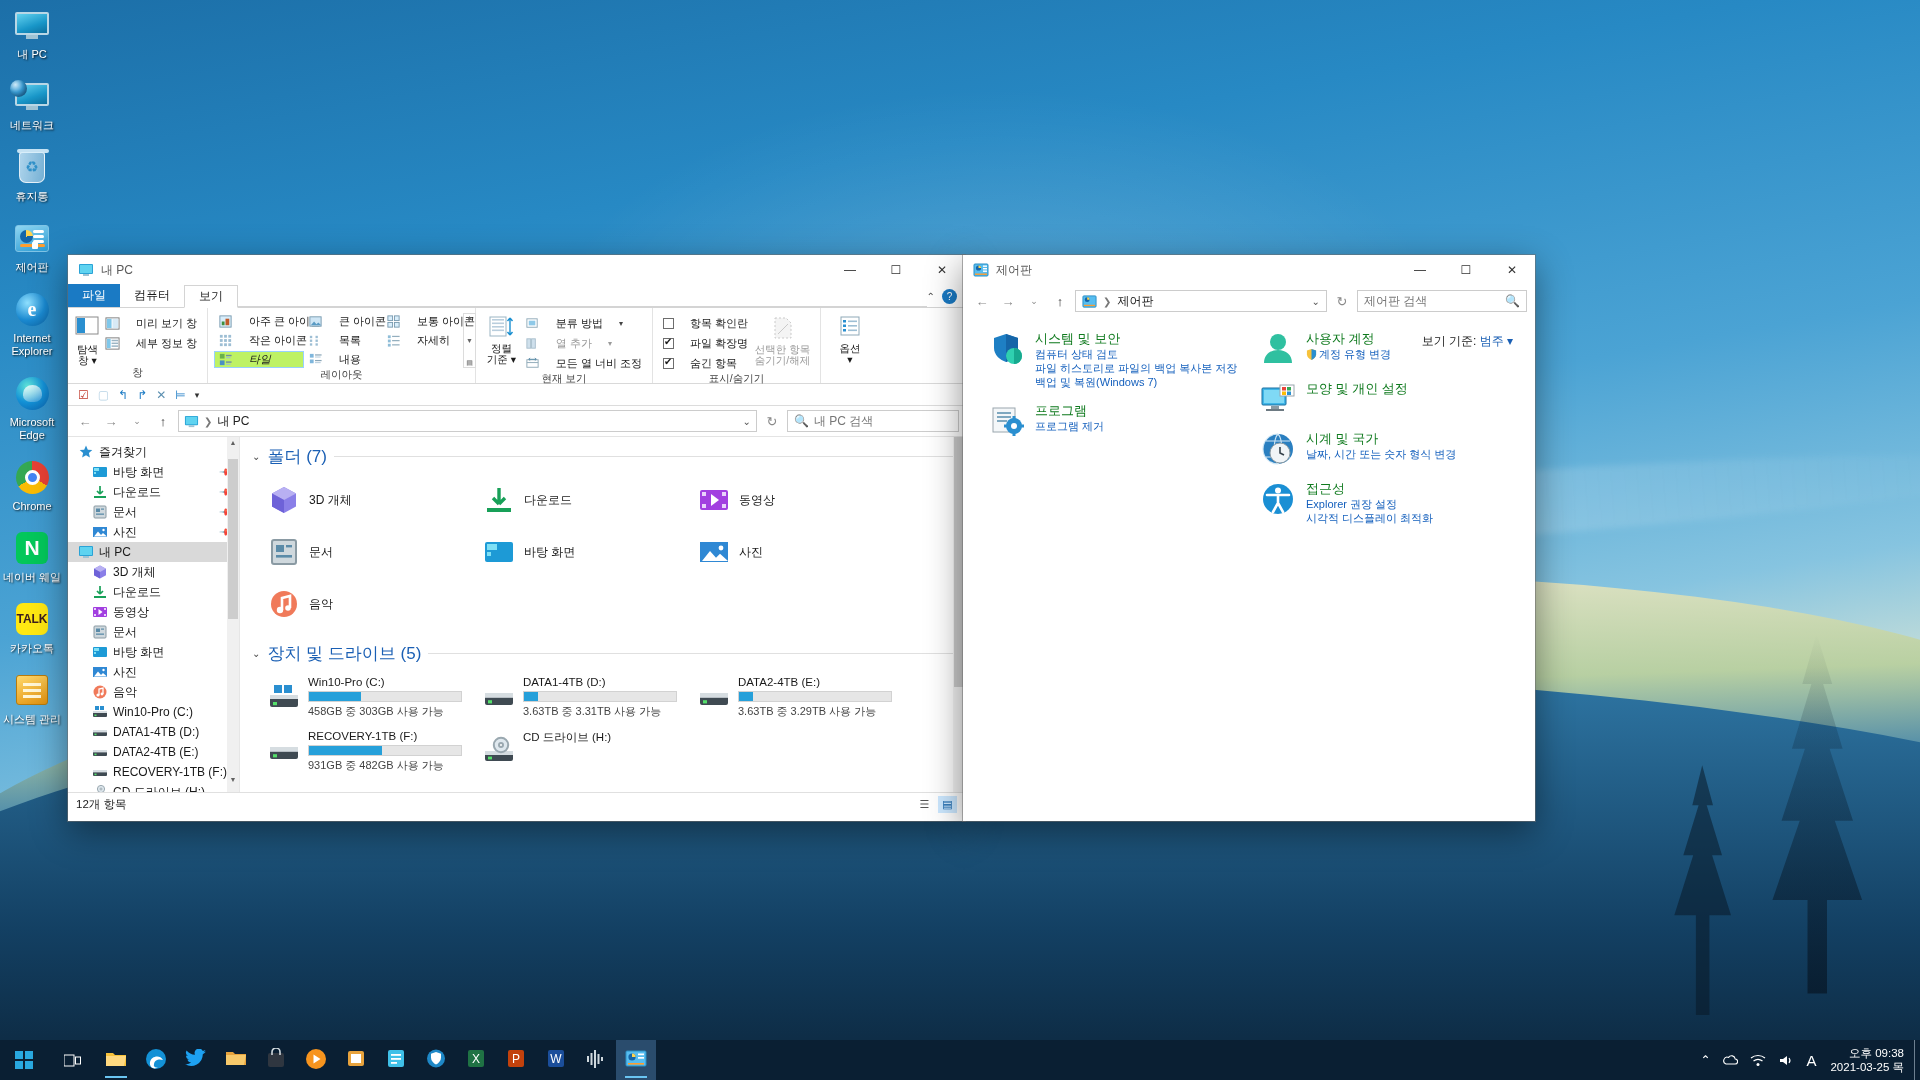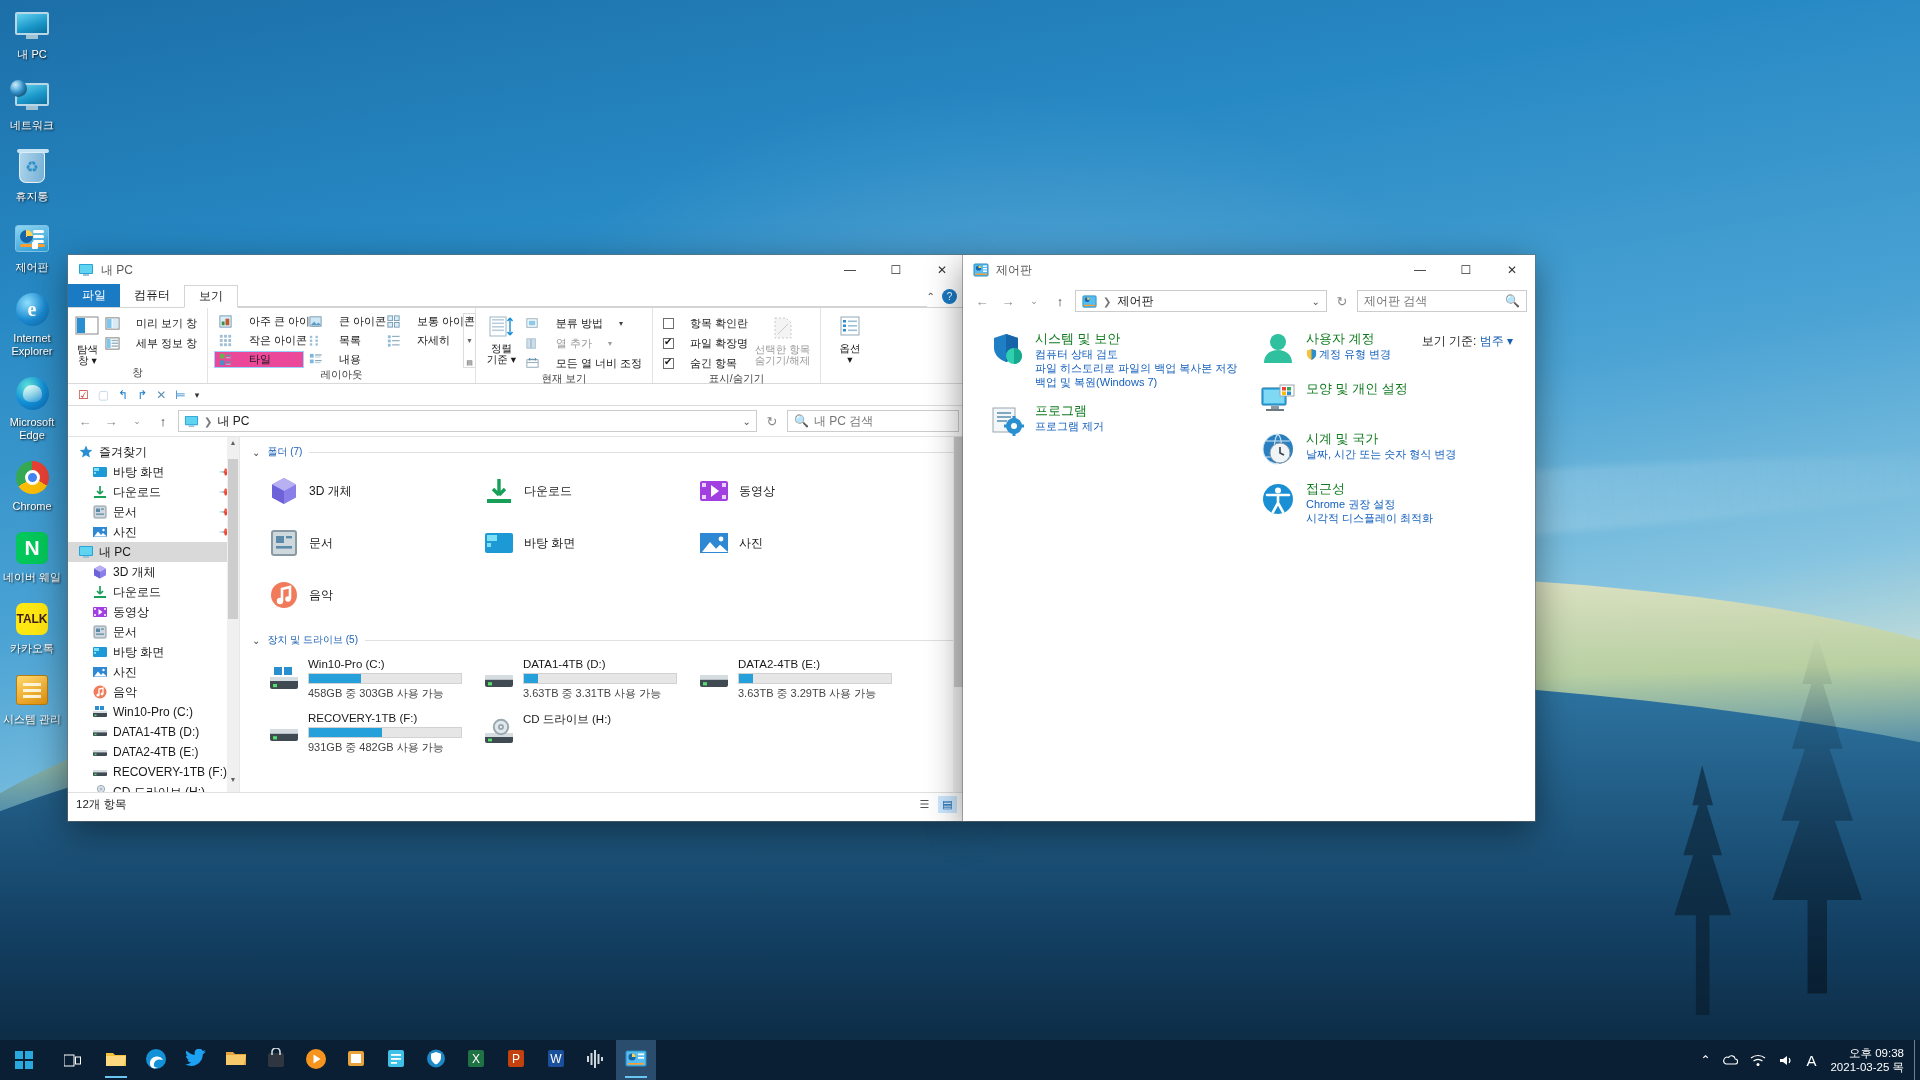--- a/index.html
+++ b/index.html
@@ -98,21 +98,21 @@
     display:flex;align-items:center;justify-content:center; cursor:default; }
 
   .ribbon { height:76px; background:#fff; border-bottom:1px solid #d9d9d9; display:flex; font-size:11px; }
   .rgroup { display:flex; flex-direction:column; justify-content:space-between; border-right:1px solid #e3e3e3; padding:3px 6px 0; }
   .rgroup .rbody { display:flex; flex:1; align-items:flex-start; padding-top:2px; }
   .rgroup .rlabel { text-align:center; color:#444; font-size:10.5px; padding-bottom:3px; }
   .bigbtn { width:50px; display:flex; flex-direction:column; align-items:center; padding-top:3px; cursor:default; }
   .bigbtn .cap { text-align:center; line-height:11px; font-size:10.5px; color:#1a1a1a; margin-top:2px; }
   .smallcol { display:flex; flex-direction:column; gap:3px; padding-top:2px; }
   .smallbtn { display:flex; align-items:center; gap:16px; padding:1px 4px; cursor:default; font-size:11px; color:#1a1a1a; white-space:nowrap; }
-  .smallbtn.sel { background:#ec4899; border:1px solid #99d1ff; padding:0 3px; }
+  .smallbtn.sel { background:#bef264; border:1px solid #99d1ff; padding:0 3px;font-style:italic; }
   .ico16 { width:15px;height:15px;flex:none;display:inline-block; }
   .gal { display:flex; }
   .galcol { display:flex; flex-direction:column; gap:2px; }
   .galscroll { display:flex;flex-direction:column;justify-content:space-between;border:1px solid #dcdcdc;width:13px;margin-left:3px;align-items:center;font-size:7px;color:#666; }
   .chk { width:11px;height:11px;border:1px solid #6d6d6d;display:inline-block;background:#fff;position:relative;flex:none; }
   .chk.on:after { content:"✔"; position:absolute; left:0px; top:-3px; font-size:10px; color:#1a1a1a; }
 
   .qat { height:22px; background:#fff; border-bottom:1px solid #dcdcdc; display:flex; align-items:center; gap:9px; padding-left:10px; color:#1a7ac4; font-size:12px; }
   .navbar { height:30px; display:flex; align-items:center; gap:4px; padding:0 6px; background:#fff; }
   .navbtn { width:22px;height:22px;display:flex;align-items:center;justify-content:center;color:#8a8a8a;font-size:13px;cursor:default; }
@@ -128,21 +128,21 @@
   .nitem.sel { background:#d9d9d9; }
   .nitem .ni { width:16px;height:16px;margin-right:5px;flex:none; }
   .pin { margin-left:auto; color:#7a7a7a; font-size:10px; transform:rotate(45deg); }
   .navscroll { position:absolute; right:0; top:0; width:12px; height:100%; background:#f0f0f0; }
   .navscroll .thumb { position:absolute; top:22px; left:1px; width:10px; height:160px; background:#cdcdcd; }
   .navscroll .ar { position:absolute; left:0; width:12px; height:14px; text-align:center; font-size:7px; color:#606060; }
 
   .content { flex:1; position:relative; overflow:hidden; }
   .grouphdr { display:flex; align-items:center; gap:7px; padding:8px 10px 3px 12px; }
   .grouphdr .gcar { color:#4a4a4a; font-size:10px; }
-  .grouphdr .gname { color:#1a5fb4; font-size:10px; }
+  .grouphdr .gname { color:#1a5fb4; font-size:17px; }
   .grouphdr .gline { flex:1; height:1px; background:#e0e0e0; }
   .tiles { display:flex; flex-wrap:wrap; padding:3px 0 0 24px; }
   .tile { width:215px; height:52px; display:flex; align-items:center; gap:9px; padding:2px 4px; cursor:default; }
   .tile .tn { font-size:12px; color:#1a1a1a; }
   .drivetile { width:215px; height:54px; display:flex; gap:8px; padding:2px 4px; cursor:default; }
   .dmeta { padding-top:3px; }
   .dname { font-size:11.5px; color:#1a1a1a; }
   .dbarwrap { width:154px; height:11px; background:#e6e6e6; border:1px solid #d2d2d2; margin:3px 0 2px; }
   .dbar { height:100%; background:#26a0da; }
   .dfree { font-size:11px; color:#444; }
@@ -1073,21 +1073,21 @@
             </div>
           </div>
           <div class="cp-cat">
             <span class="cico"><svg width="36" height="36" viewBox="0 0 36 36">
                 <circle cx="18" cy="18" r="15" fill="#1a8fd4"></circle>
                 <circle cx="18" cy="9.5" r="3" fill="#fff"></circle>
                 <path d="M7 14h22M18 14v8M18 22l-5 9M18 22l5 9" stroke="#fff" stroke-width="2.6" fill="none" stroke-linecap="round"></path>
               </svg></span>
             <div>
               <div class="ctitle">접근성</div>
-              <div class="clink"><span>Chrome 권장 설정</span></div>
+              <div class="clink"><span>Explorer 권장 설정</span></div>
               <div class="clink"><span>시각적 디스플레이 최적화</span></div>
             </div>
           </div>
         </div>
     </div>
   </div>
 </div>
 
 <div class="taskbar">
   <div class="startbtn">

